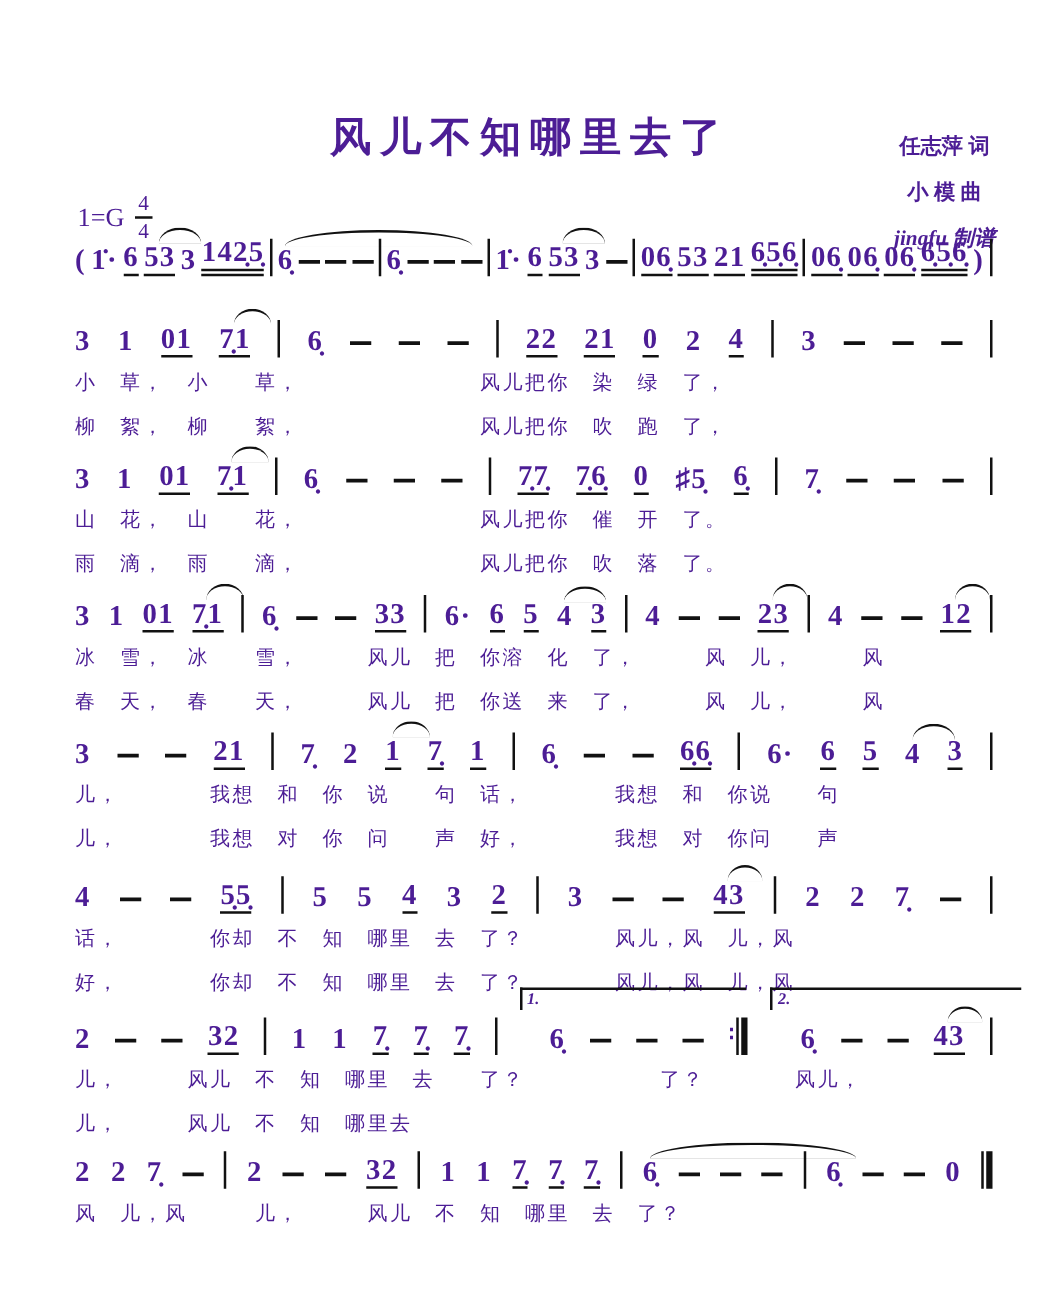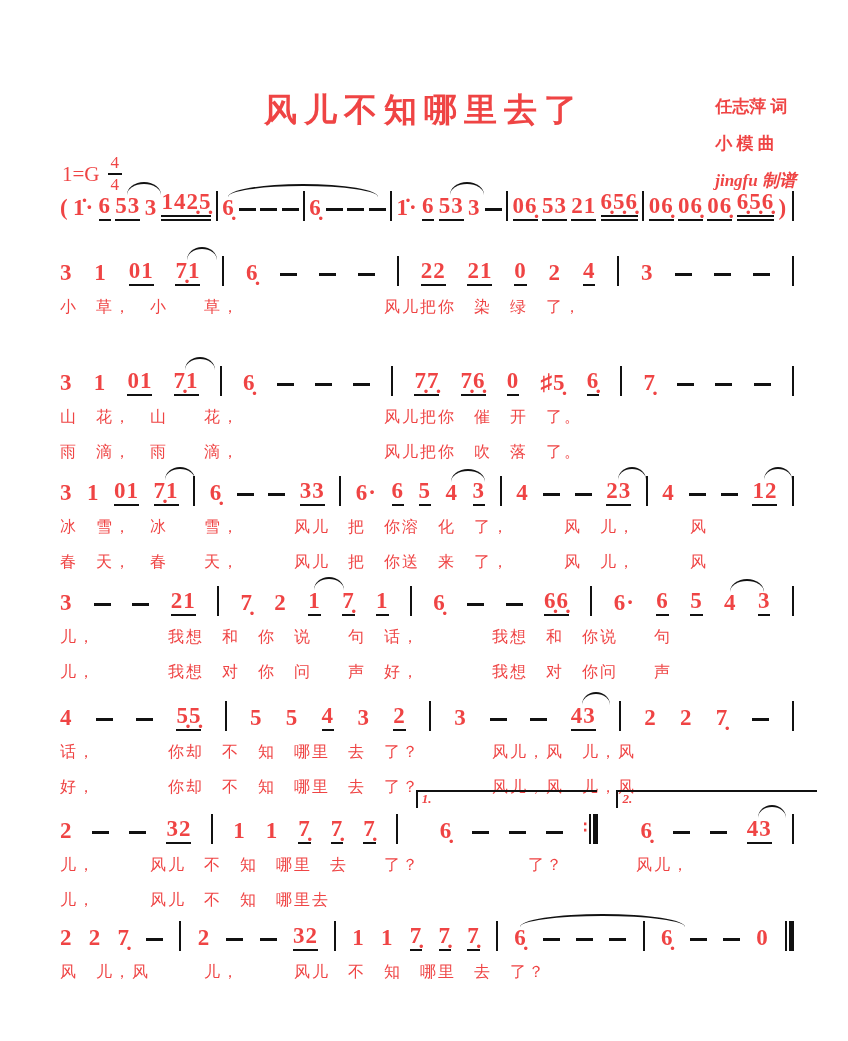--- a/index.html
+++ b/index.html
@@ -1,20 +1,20 @@
 <!DOCTYPE html>
 <html><head>
 <meta charset="utf-8">
 <style>
   html,body{margin:0;padding:0;background:#ffffff;}
-  .sheet{position:relative;width:848px;height:1041px;background:#fff;color:#ef4444;
+  .sheet{position:relative;width:848px;height:1041px;background:#fff;color:#4c1d95;
          font-family:"Liberation Serif","DejaVu Serif",serif;overflow:hidden;}
   .title{position:absolute;top:88px;left:0;width:100%;text-align:center;
          font-size:33px;font-weight:bold;letter-spacing:7px;margin:0;}
-  .credits{position:absolute;top:88px;right:52px;text-align:left;
+  .credits{position:absolute;top:98px;right:52px;text-align:center;
            font-size:17px;font-weight:bold;line-height:37px;}
   .credit-transcriber{font-style:italic;}
   .keysig{position:absolute;top:156px;left:62px;font-size:21px;font-weight:normal;}
   .meter{display:inline-flex;flex-direction:column;align-items:center;vertical-align:middle;
          margin-left:8px;font-size:17px;line-height:1.05;position:relative;top:-2px;}
   .meter .num{border-bottom:2px solid #111;padding:0 3px 1px 3px;}
   .meter .den{padding-top:1px;}
   .system{position:absolute;left:60px;right:54px;}
   .notes{display:flex;justify-content:space-between;align-items:flex-end;
          font-weight:bold;font-size:23px;height:36px;line-height:1;}
@@ -110,20 +110,21 @@
           <span class="tok">2</span>
           <span class="tok u1">4</span>
           <span class="bar"></span>
           <span class="tok">3</span>
           <span class="dash"></span>
           <span class="dash"></span>
           <span class="dash"></span>
           <span class="bar"></span>
         </div>
         <div class="lyric">小　草，　小　　草，　　　　　　　　风儿把你　染　绿　了，</div>
+        <div class="lyric">柳　絮，　柳　　絮，　　　　　　　　风儿把你　吹　跑　了，</div>
       </div>
       <div class="system" style="top: 360px;">
         <div class="notes">
           <span class="tok">3</span>
           <span class="tok">1</span>
           <span class="tok u1">01</span>
           <span class="tok u1">7̣1<span class="slur" style="width: 30px;"></span></span>
           <span class="bar"></span>
           <span class="tok">6̣</span>
           <span class="dash"></span>

